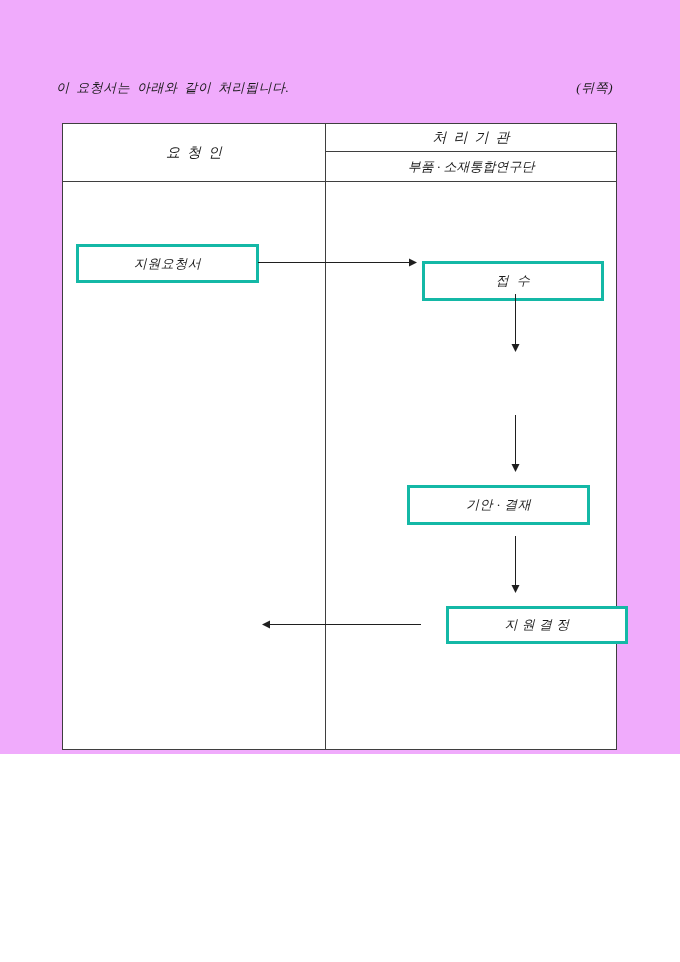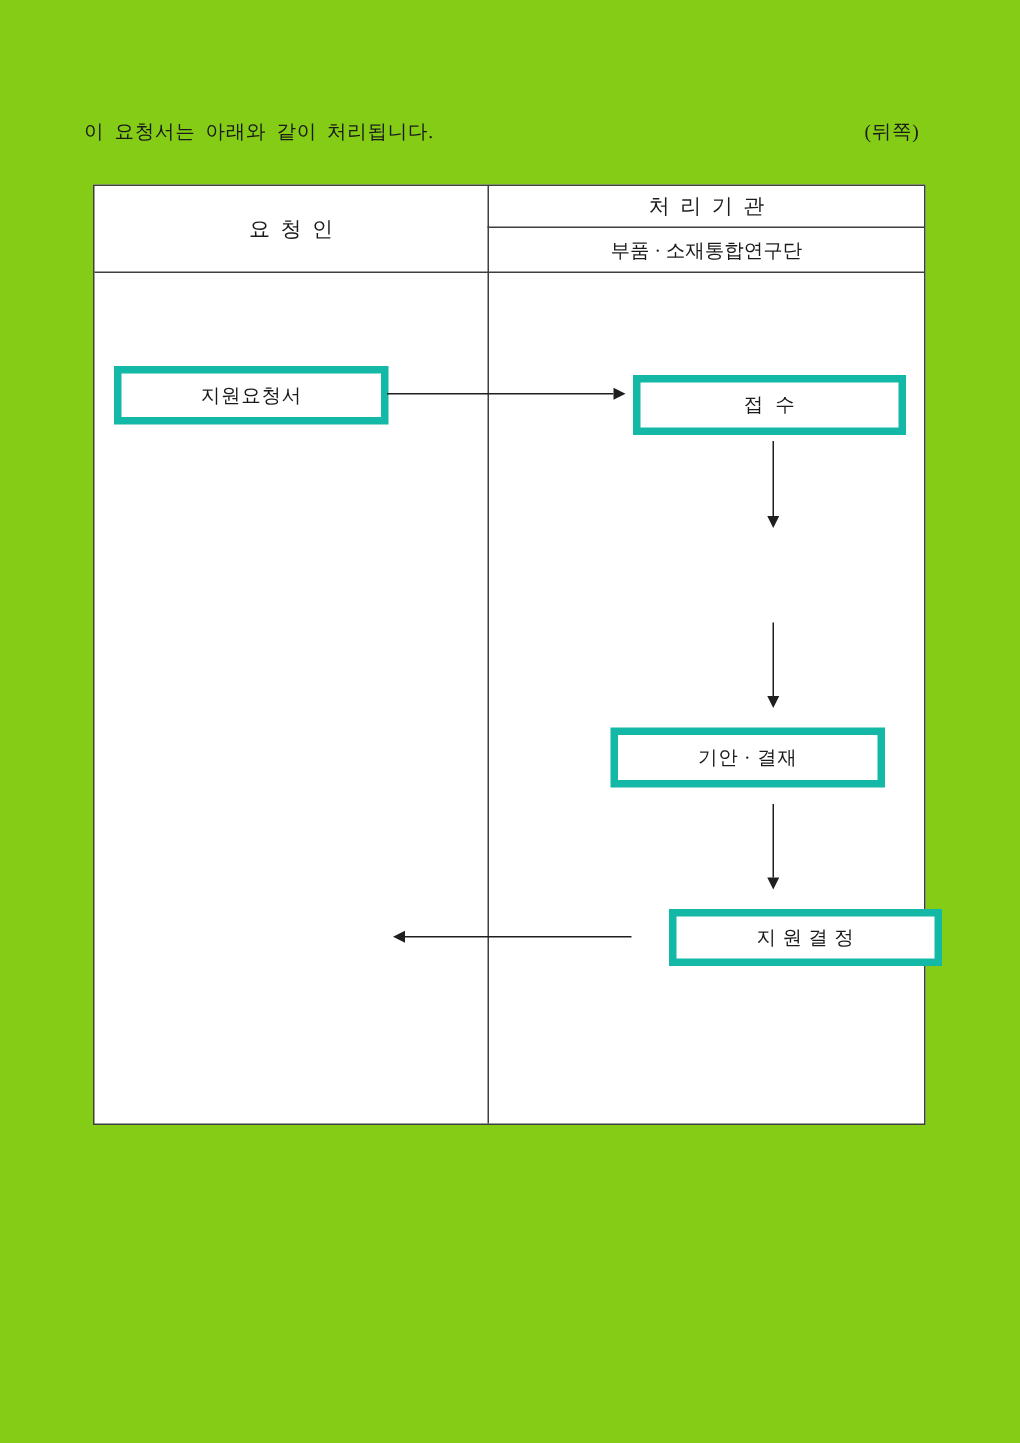--- a/index.html
+++ b/index.html
@@ -3,25 +3,26 @@
 <meta charset="utf-8">
 <style>
   html, body {
     margin: 0;
     padding: 0;
     background: #ffffff;
   }
   .page {
     position: relative;
     width: 680px;
-    height: 962px;
-    background: #84cc16;
+    height: 754px;
+    background: #f0abfc;
     font-family: "Liberation Serif", "DejaVu Serif", serif;
     color: #1a1a1a;
     overflow: hidden;
+    font-style: italic;
   }
   
   .intro-row {
     position: absolute;
     left: 56px;
     top: 79px;
     width: 557px;
     display: flex;
     justify-content: space-between;
     align-items: baseline;
@@ -74,32 +75,32 @@
     white-space: pre;
     box-sizing: border-box;
   }
   .cell.requester-header { left: 0; top: 0; width: 262px; height: 57px; font-size: 14px; text-align: center; }
   .cell.agency-header    { left: 263px; top: 0; width: 290px; height: 27px; font-size: 14px; }
   .cell.agency-name      { left: 263px; top: 28px; width: 290px; height: 29px; font-size: 13px; }
 
   
   .node {
     position: absolute;
-    border: 5px solid #14b8a6;
+    border: 3px solid #14b8a6;
     background: #ffffff;
     box-sizing: border-box;
     display: flex;
     align-items: center;
     justify-content: center;
     font-size: 13px;
     white-space: pre;
     letter-spacing: 0.5px;
   }
   .node.request-form { left: 13px;  top: 120px; width: 183px; height: 39px; }
-  .node.receipt      { left: 359px; top: 126px; width: 182px; height: 40px; }
+  .node.receipt      { left: 359px; top: 137px; width: 182px; height: 40px; }
   .node.review       { left: 359px; top: 241px; width: 182px; height: 39px; }
   .node.draft        { left: 344px; top: 361px; width: 183px; height: 40px; }
   .node.decision     { left: 359px; top: 482px; width: 182px; height: 38px; margin-left: 24px; }
   .node.notification { left: 12px;  top: 482px; width: 181px; height: 41px; }
 
   
   .arrow-layer {
     position: absolute;
     left: 0;
     top: 0;

